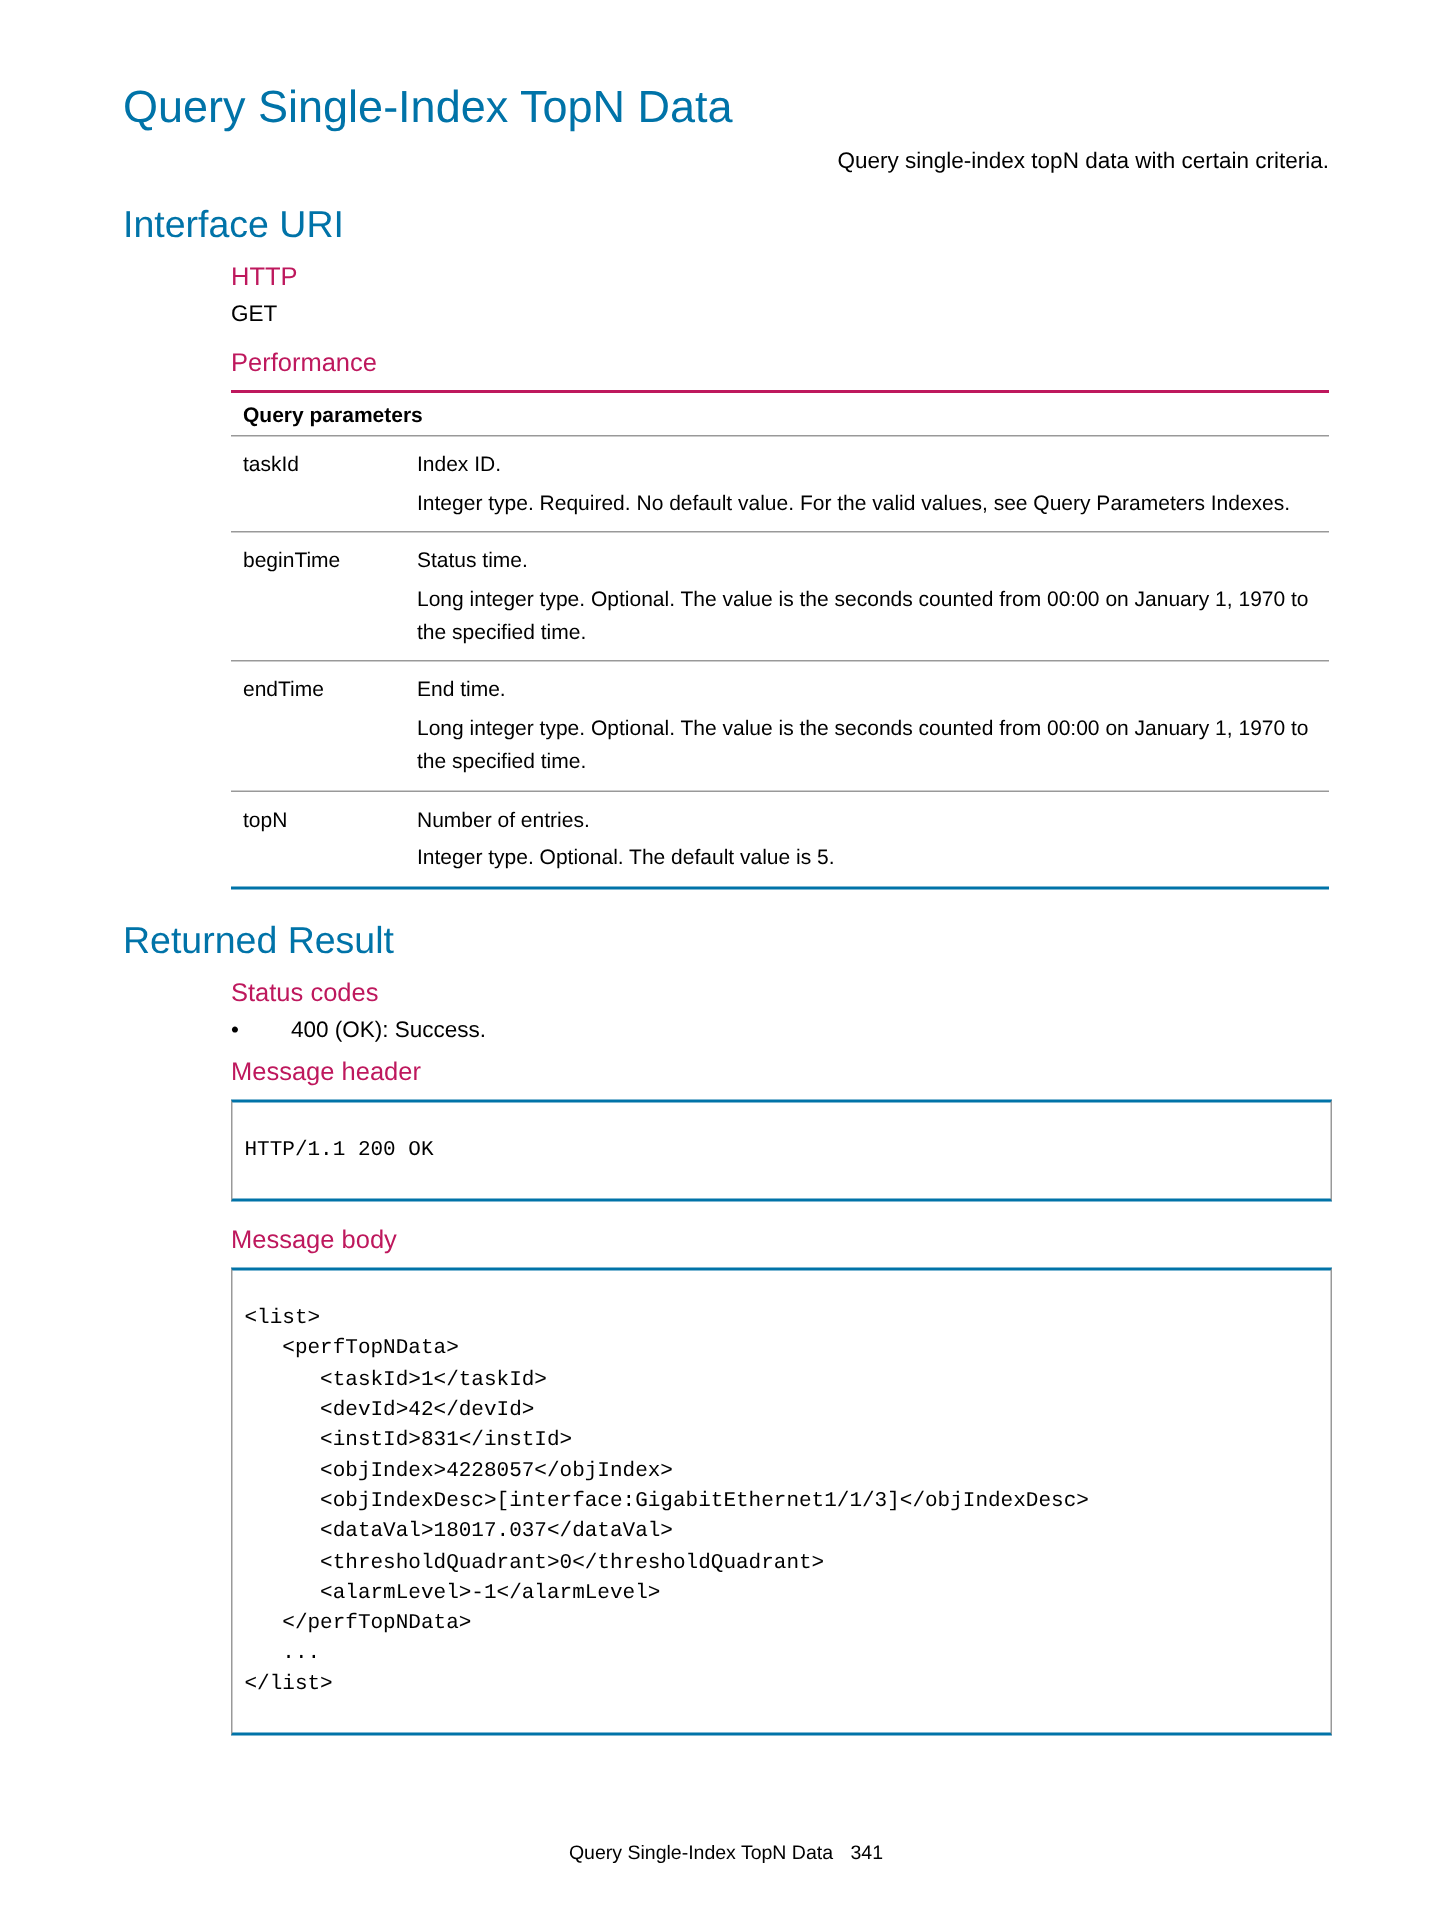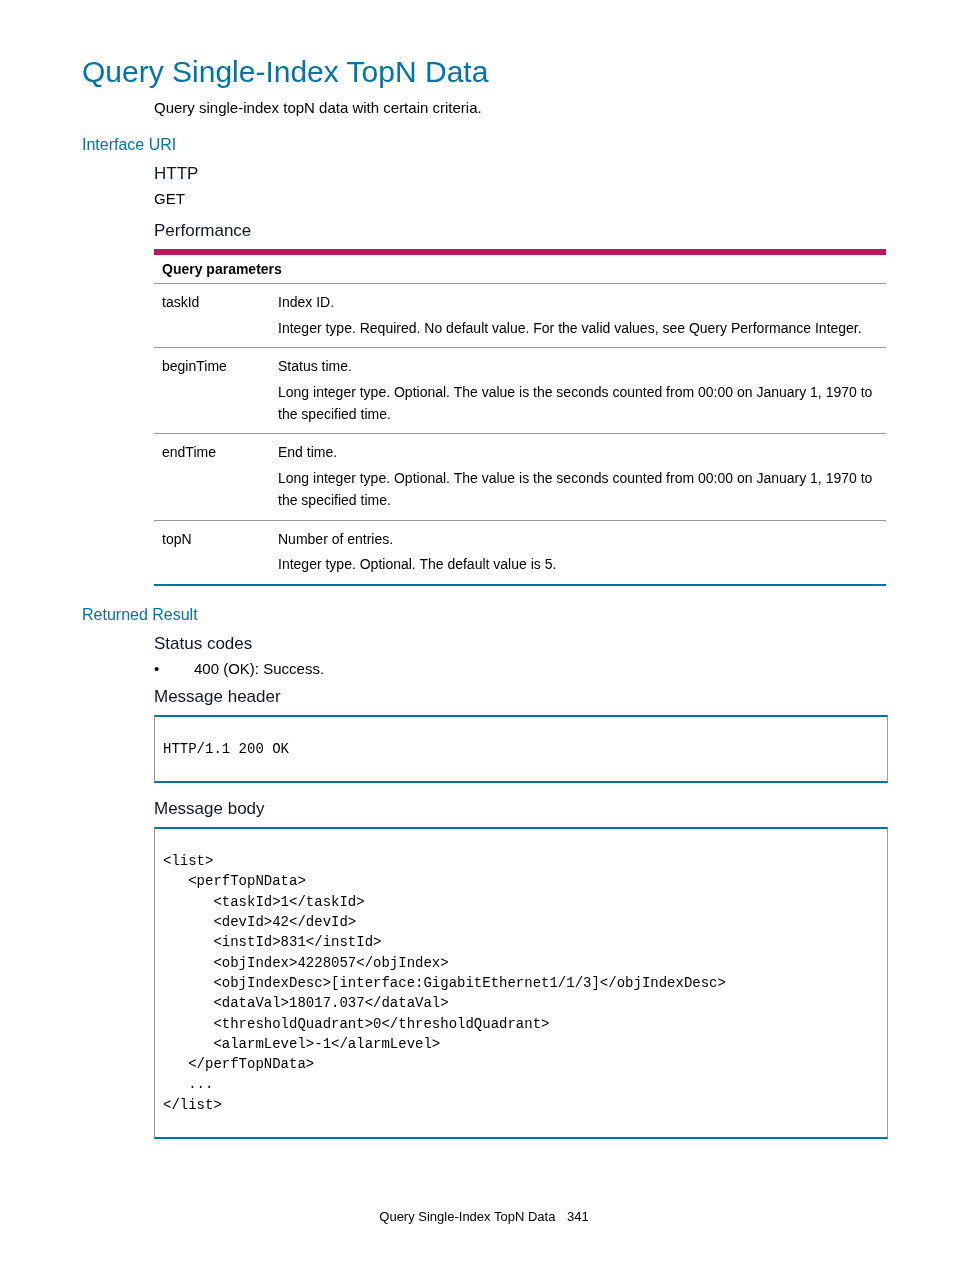--- a/index.html
+++ b/index.html
@@ -17,31 +17,32 @@
     font-size: 30px;
     font-weight: 400;
     color: #0073a8;
     margin: 0 0 10px 0;
     font-family: Arial, sans-serif;
   }
   .intro {
     font-size: 15px;
     margin-left: 72px;
     margin-bottom: 20px;
+    text-align: right;
   }
   .h2 {
-    font-size: 16px;
+    font-size: 25px;
     font-weight: 400;
     color: #0073a8;
     margin: 14px 0 6px 0;
   }
   .h3 {
     font-size: 17px;
     font-weight: 400;
-    color: #0f172a;
+    color: #be185d;
     margin: 10px 0 6px 72px;
   }
   .body-text {
     font-size: 15px;
     margin-left: 72px;
     margin-bottom: 14px;
   }
   .bullet-item {
     font-size: 15px;
     margin-left: 72px;
@@ -53,21 +54,21 @@
     display: inline-block;
     width: 40px;
     flex-shrink: 0;
     text-align: left;
     font-size: 15px;
   }
   table.params {
     border-collapse: collapse;
     margin-left: 72px;
     width: 732px;
-    border-top: 6px solid #be185d;
+    border-top: 2px solid #be185d;
     border-bottom: 2px solid #0073a8;
     margin-top: 8px;
     margin-bottom: 20px;
   }
   table.params th {
     text-align: left;
     font-size: 14px;
     font-weight: 700;
     padding: 6px 8px 6px 8px;
     border-bottom: 1px solid #999;
@@ -127,21 +128,21 @@
 
   <table class="params">
     <tbody>
         <tr>
           <th colspan="2">Query parameters</th>
         </tr>
     <tr>
       <td>taskId</td>
       <td>
         <span class="param-desc-line1">Index ID.</span>
-        <span>Integer type. Required. No default value. For the valid values, see Query Performance Integer.</span>
+        <span>Integer type. Required. No default value. For the valid values, see Query Parameters Indexes.</span>
       </td>
     </tr>
     <tr>
       <td>beginTime</td>
       <td>
         <span class="param-desc-line1">Status time.</span>
         <span>Long integer type. Optional. The value is the seconds counted from 00:00 on January 1, 1970 to the specified time.</span>
       </td>
     </tr>
     <tr>

